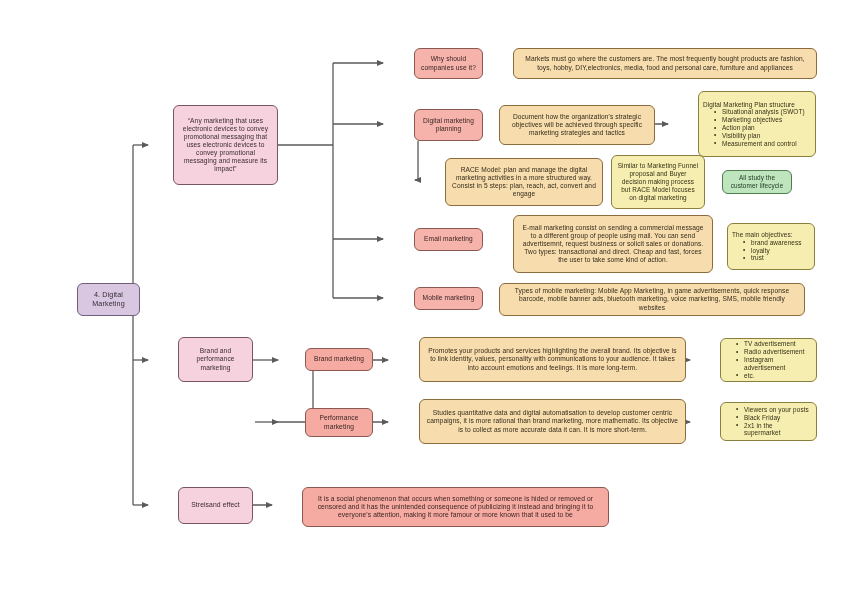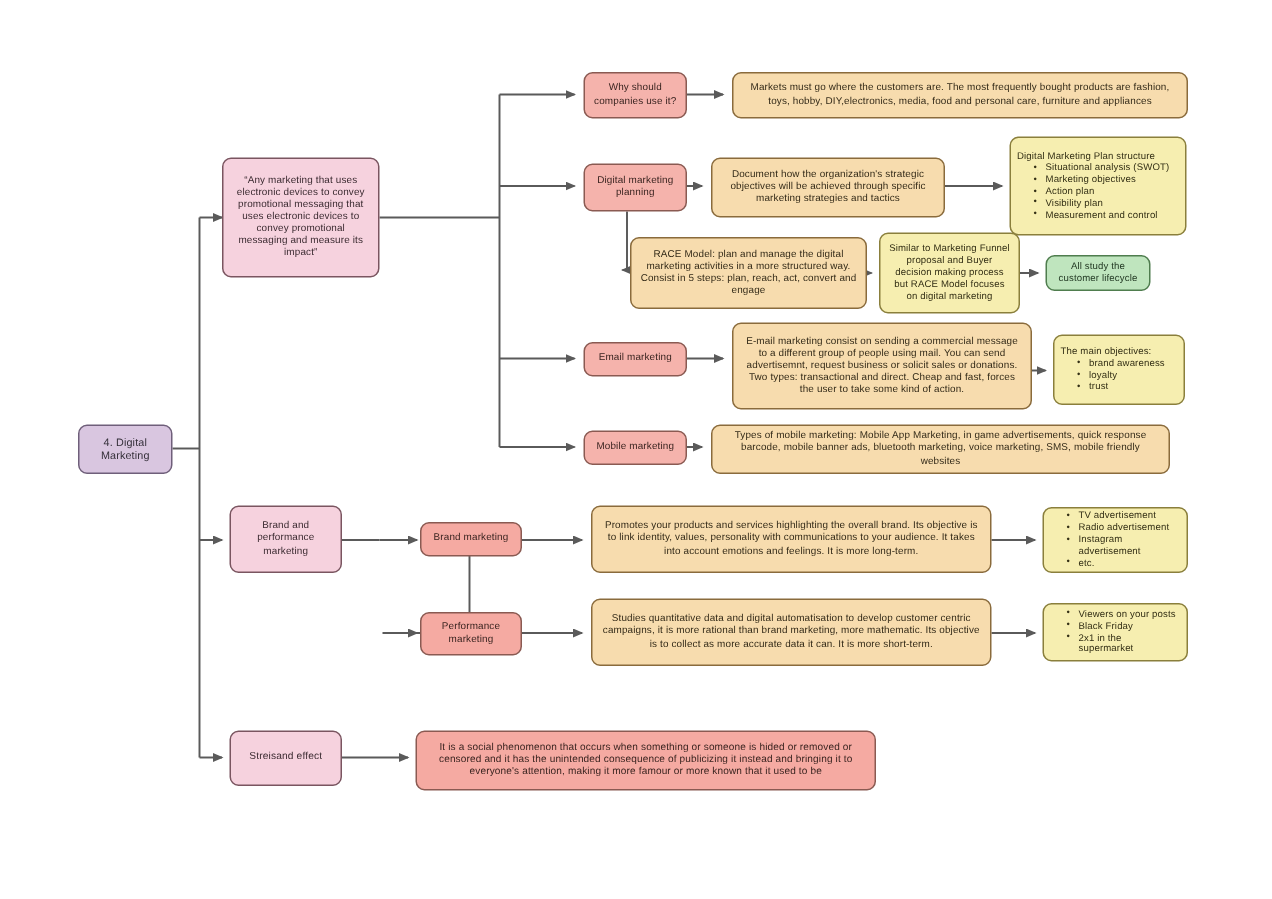--- a/index.html
+++ b/index.html
@@ -30,20 +30,21 @@
     box-sizing: border-box;
     border-radius: 6px;
     display: flex;
     align-items: center;
     justify-content: center;
     text-align: center;
     padding: 3px 5px;
     line-height: 1.22;
     letter-spacing: 0.1px;
     z-index: 2;
+    margin-left: 25px;
   }
   .node .txt { display: block; width: 100%; }
   
   .root {
     background: #d9c6e0;
     border: 1.3px solid #6f5f7a;
     color: #35303a;
   }
   .pink {
     background: #f6d2de;

